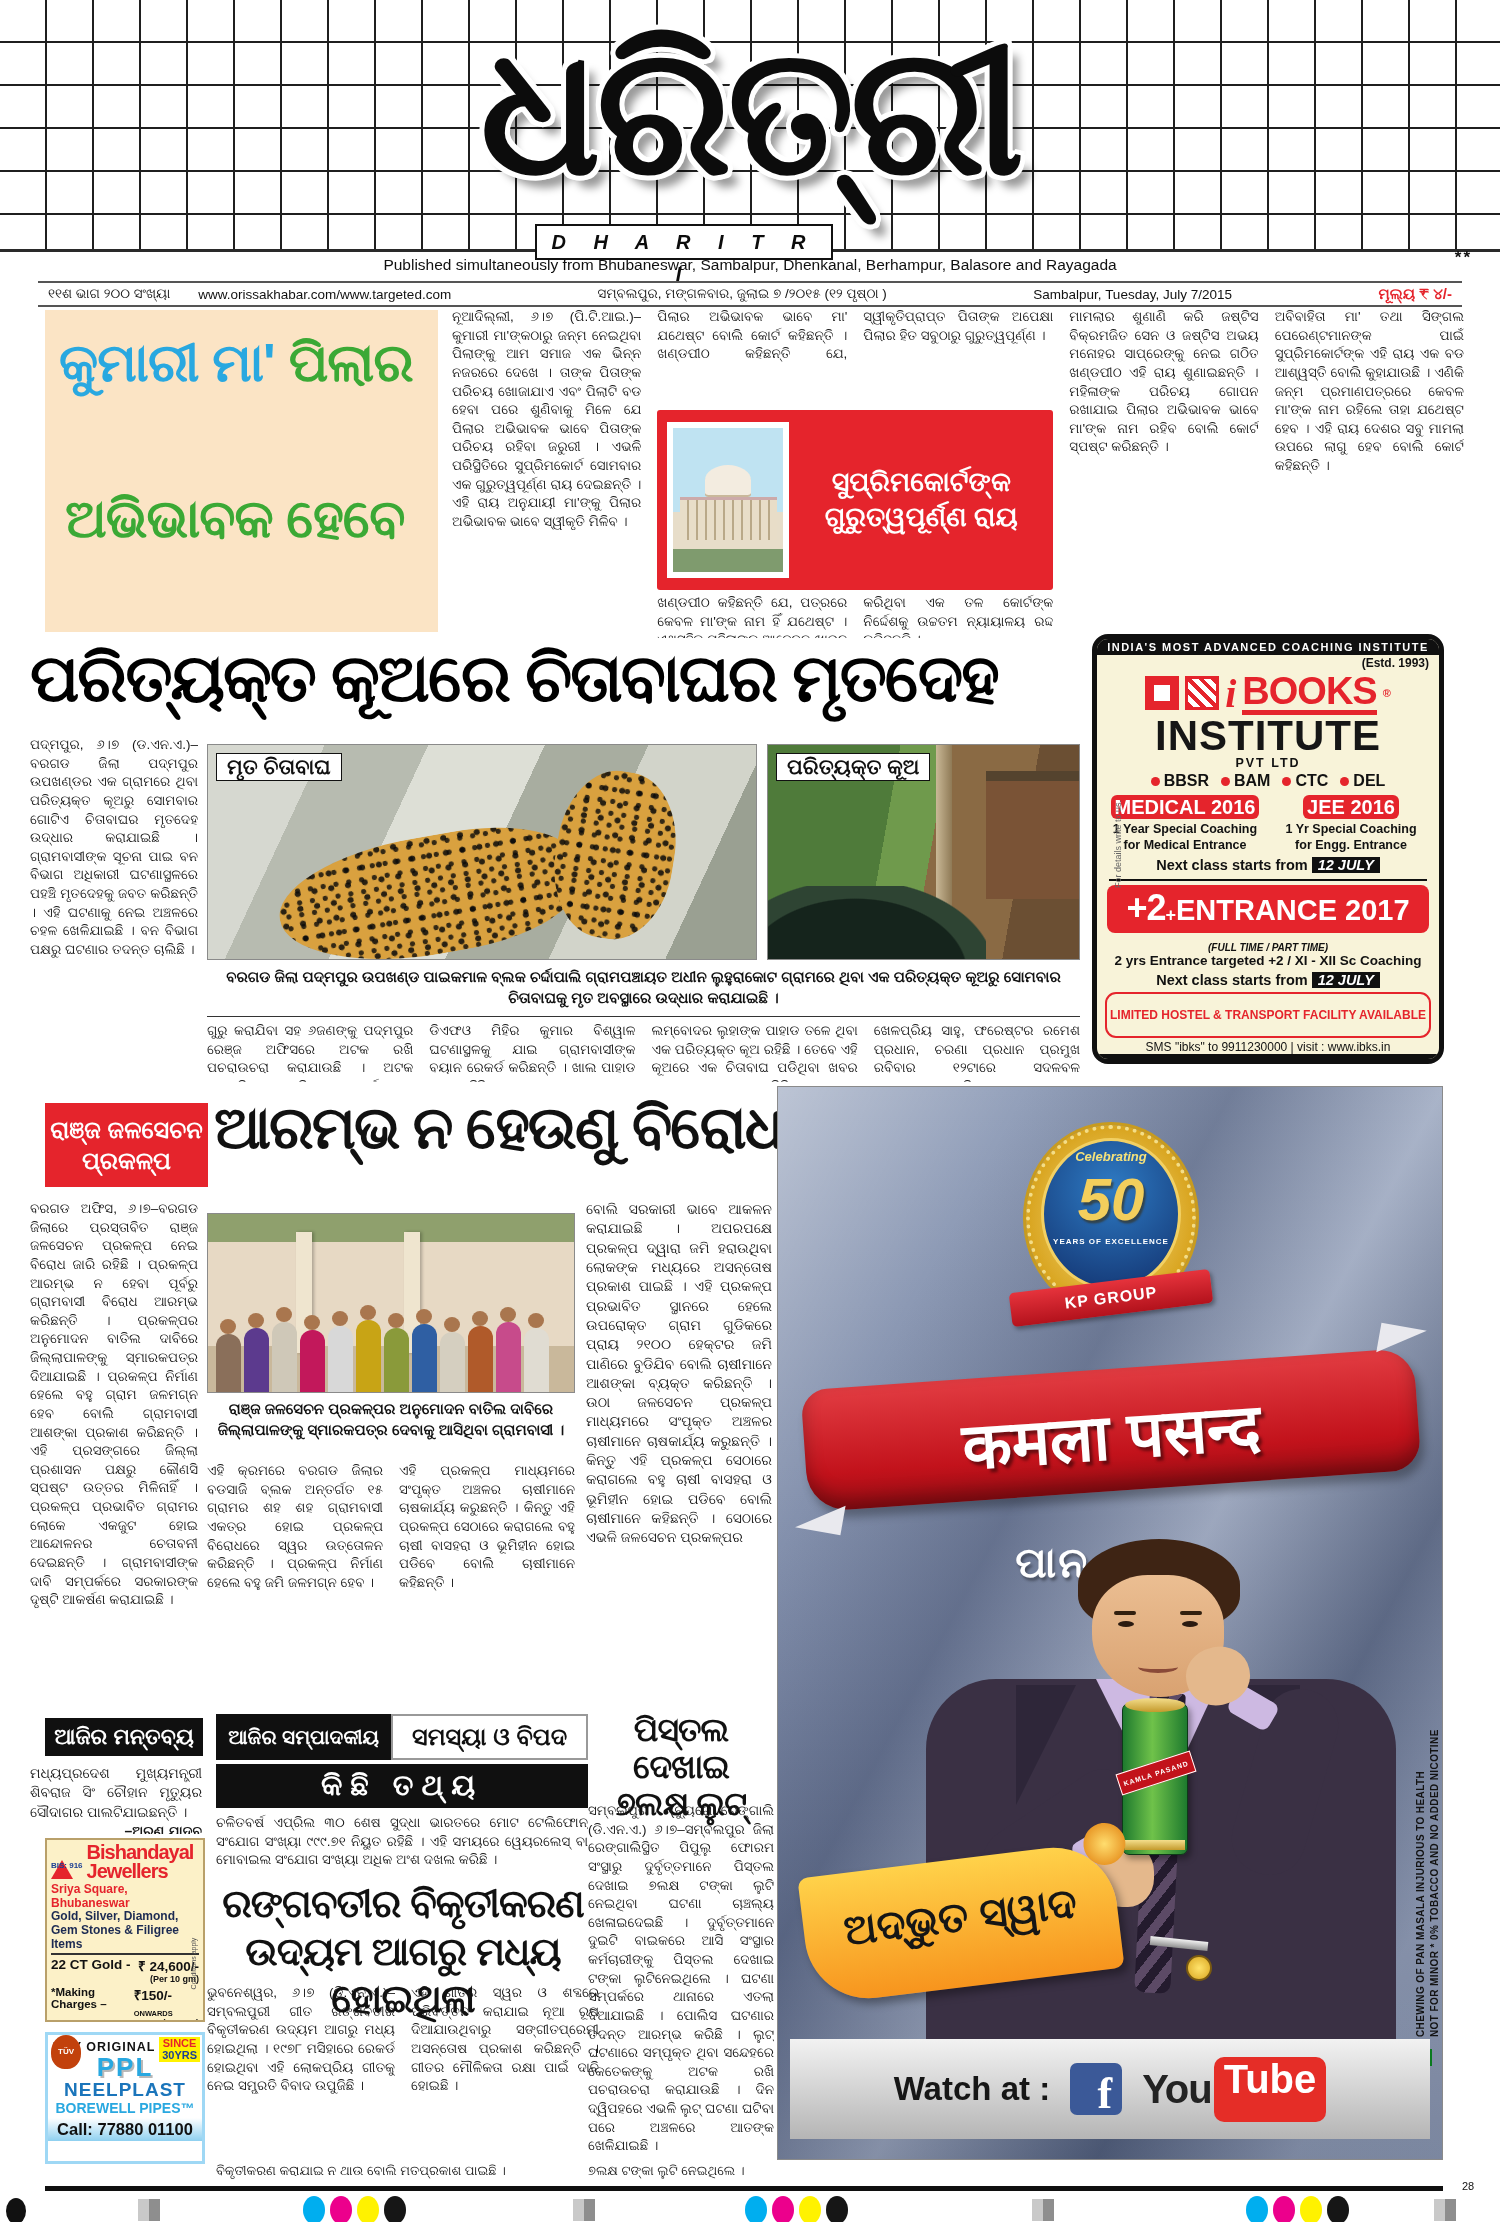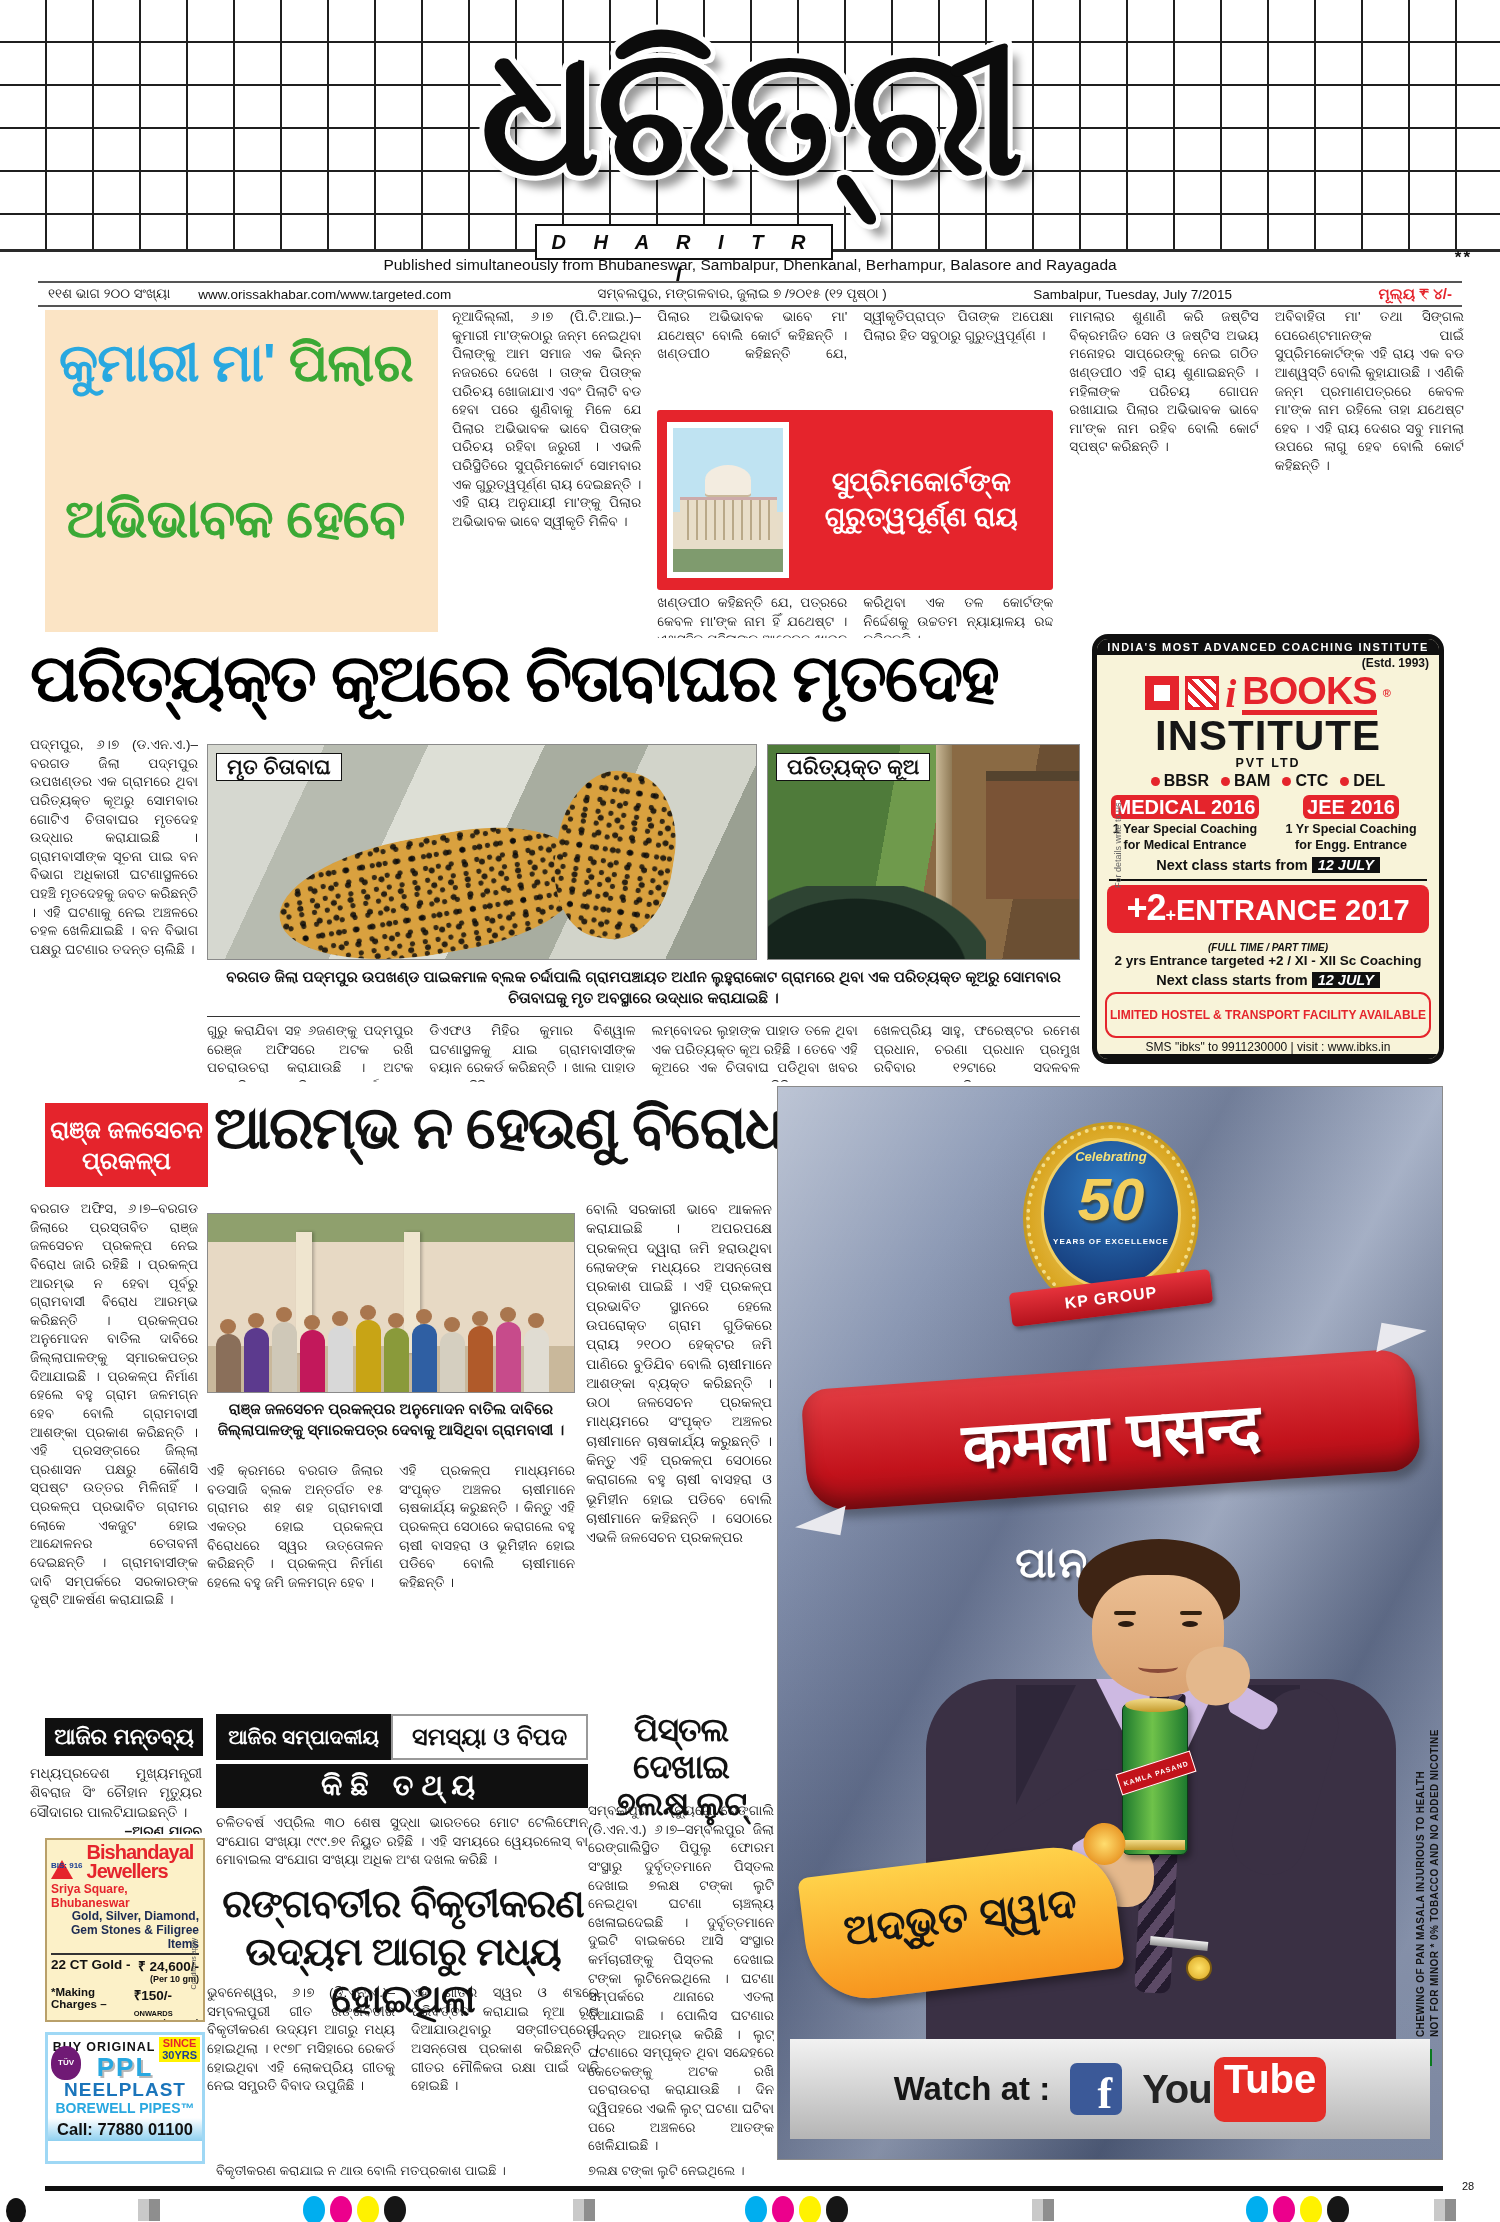--- a/index.html
+++ b/index.html
@@ -146,29 +146,29 @@
   #last-mid { left:216px; top:2162px; width:372px; font-size:13px; }
   #last-right { left:588px; top:2162px; width:186px; font-size:13px; }
 
   
   #jewel { left:45px; top:1838px; width:160px; height:184px; background:#fcf1c8; border:2px solid #b9a06a; padding:3px 4px; overflow:hidden; }
   .jw-r1 { display:flex; gap:4px; }
   .jw-tri { width:0; height:0; border-left:11px solid transparent; border-right:11px solid transparent; border-bottom:19px solid #e5242c; margin-top:2px; }
   .jw-bis { font-size:8px; color:#1b3f94; font-weight:bold; }
   .jw-name { color:#e5242c; font-weight:900; font-size:20px; line-height:.95; letter-spacing:-1px; }
   .jw-addr { color:#e5242c; font-weight:bold; font-size:12px; margin-top:1px; }
-  .jw-items { color:#1b2a52; font-weight:800; font-size:12px; line-height:1.15; border-bottom:2px solid #333; padding-bottom:2px;text-align:right; }
+  .jw-items { color:#1b2a52; font-weight:800; font-size:12px; line-height:1.15; border-bottom:2px solid #333; padding-bottom:2px; }
   .jw-line { display:flex; justify-content:space-between; font-weight:800; font-size:13.5px; margin-top:2px; }
   .jw-unit { text-align:right; font-size:9px; font-weight:bold; line-height:1; }
   .jw-onw { font-size:7.5px; }
   .jw-cond { position:absolute; right:-17px; top:120px; transform:rotate(-90deg); font-size:7px; color:#555; }
 
   
   #neel { left:45px; top:2032px; width:160px; height:132px; background:#fff; border:3px solid #9fd8f5; text-align:center; overflow:hidden; }
-  .tuv { position:absolute; left:3px; top:11px; width:30px; height:34px; background:#701a75; border-radius:50% 50% 45% 45%; color:#fff; font-size:8px; font-weight:bold; line-height:34px; }
+  .tuv { position:absolute; left:3px; top:0; width:30px; height:34px; background:#c2410c; border-radius:50% 50% 45% 45%; color:#fff; font-size:8px; font-weight:bold; line-height:34px; }
   .since { position:absolute; right:2px; top:2px; background:#fff200; font-weight:900; font-size:11px; line-height:1.05; padding:1px 3px; }
   .since .s1 { color:#e5242c; display:block; }
   .since .s2 { color:#1b3f94; }
   .np-buy { font-size:12.5px; font-weight:900; margin-top:5px; letter-spacing:1px; }
   .np-ppl { font-size:26px; font-weight:900; color:#29a8e0; letter-spacing:2px; line-height:1; text-shadow:2px 2px 0 #b9b9b9; }
   .np-name { color:#1b75bb; font-weight:900; font-size:19px; letter-spacing:1px; line-height:1.05; }
   .np-bore { color:#29a8e0; font-weight:900; font-size:14px; }
   .np-call { font-weight:900; font-size:16.5px; background:linear-gradient(#ffffff,#8ed0f0); padding:2px 0; margin-top:2px; }
 
   

